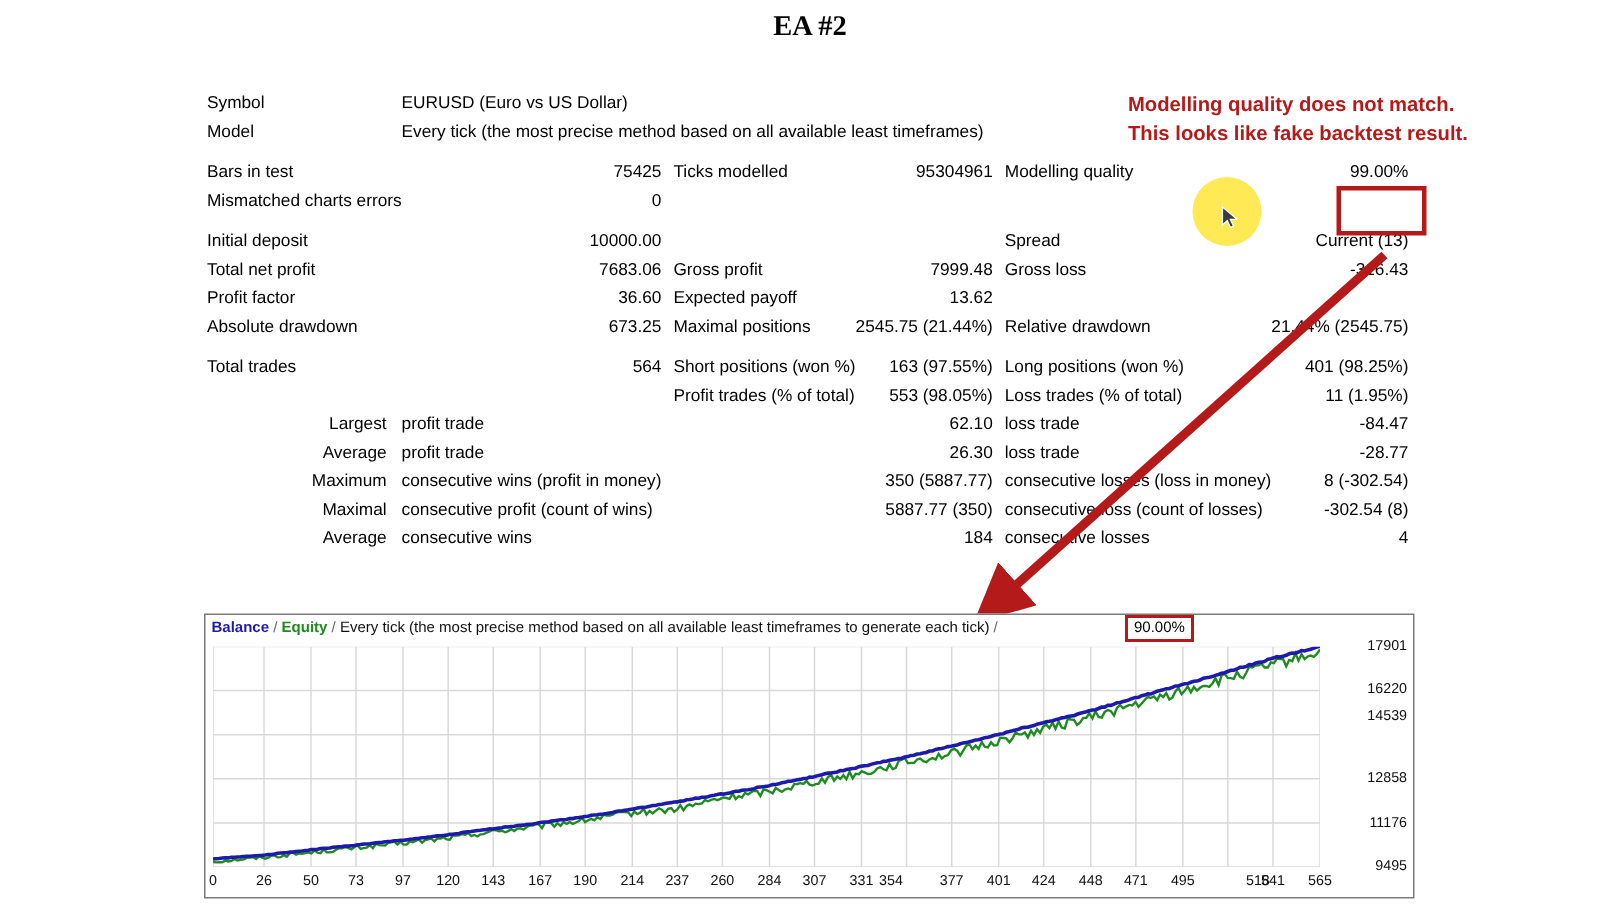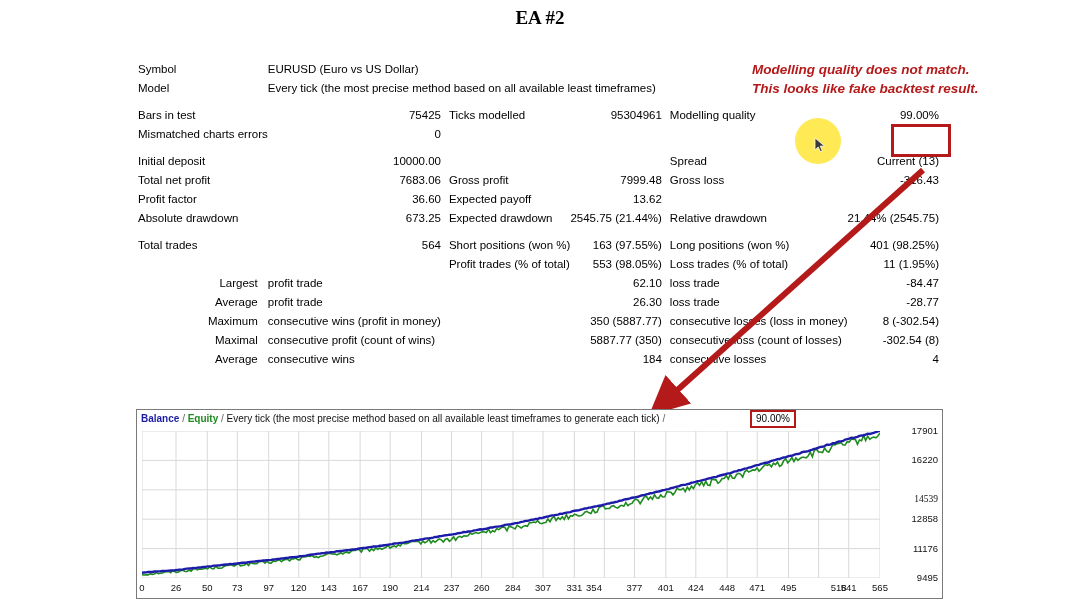--- a/index.html
+++ b/index.html
@@ -60,21 +60,20 @@
   
   .annot {
     position: absolute;
     left: 752px;
     top: 60px;
     width: 300px;
     color: #b51a1a;
     font-weight: bold;
     font-size: 13.5px;
     line-height: 19px;
-    font-style: italic;
   }
 
   
   .cursor-halo {
     position: absolute;
     left: 795px;
     top: 118px;
     width: 46px;
     height: 46px;
     border-radius: 50%;
@@ -235,21 +234,21 @@
       <td class="c-lab">Profit factor</td>
       <td class="c-val">36.60</td>
       <td class="c-lab2">Expected payoff</td>
       <td class="c-val2">13.62</td>
       <td class="c-lab3"></td>
       <td class="c-val3"></td>
     </tr>
     <tr>
       <td class="c-lab">Absolute drawdown</td>
       <td class="c-val">673.25</td>
-      <td class="c-lab2">Expected drawdown</td>
+      <td class="c-lab2">Maximal positions</td>
       <td class="c-val2">2545.75 (21.44%)</td>
       <td class="c-lab3">Relative drawdown</td>
       <td class="c-val3">21.44% (2545.75)</td>
     </tr>
     <tr class="spacer">
           <td colspan="6"></td>
         </tr>
     <tr>
       <td class="c-lab">Total trades</td>
       <td class="c-val">564</td>
@@ -384,21 +383,21 @@
           <line x1="740.0" y1="0" x2="740.0" y2="148"></line>
         </g>
       <polyline id="equity-line" fill="none" stroke="#1f8b1f" stroke-width="1.6" points="0.0,144.6 2.1,144.9 4.1,144.7 6.2,144.8 8.2,143.7 10.3,144.3 12.3,143.9 14.4,142.6 16.4,143.7 18.5,143.2 20.6,142.9 22.6,141.9 24.7,141.6 26.7,141.3 28.8,142.6 30.8,140.7 32.9,141.7 34.9,142.4 37.0,141.8 39.1,140.3 41.1,140.2 43.2,141.5 45.2,141.4 47.3,140.0 49.3,141.1 51.4,138.7 53.4,138.3 55.5,139.7 57.6,138.9 59.6,139.1 61.7,138.7 63.7,138.2 65.8,138.8 67.8,136.9 69.9,138.4 71.9,138.8 74.0,136.1 76.1,138.2 78.1,138.1 80.2,137.9 82.2,136.4 84.3,135.4 86.3,135.4 88.4,134.6 90.4,135.2 92.5,136.1 94.6,134.6 96.6,133.5 98.7,135.8 100.7,135.3 102.8,135.0 104.8,133.3 106.9,135.4 108.9,132.4 111.0,133.3 113.1,133.5 115.1,133.6 117.2,131.6 119.2,131.4 121.3,131.0 123.3,133.0 125.4,131.0 127.4,132.9 129.5,133.0 131.6,130.8 133.6,131.3 135.7,130.3 137.7,129.6 139.8,131.6 141.8,130.0 143.9,129.4 145.9,129.0 148.0,130.8 150.1,128.7 152.1,128.9 154.2,128.0 156.2,129.5 158.3,129.7 160.3,126.9 162.4,126.9 164.4,126.7 166.5,125.9 168.6,126.3 170.6,125.2 172.7,127.3 174.7,126.5 176.8,127.5 178.8,126.1 180.9,125.9 182.9,125.0 185.0,124.2 187.1,123.0 189.1,123.3 191.2,124.0 193.2,123.7 195.3,124.7 197.3,123.9 199.4,122.6 201.4,123.8 203.5,122.2 205.6,122.0 207.6,122.9 209.7,121.1 211.7,120.2 213.8,120.2 215.8,119.1 217.9,119.5 219.9,121.9 222.0,118.2 224.1,118.2 226.1,118.6 228.2,121.0 230.2,118.6 232.3,120.4 234.3,117.9 236.4,119.1 238.4,117.8 240.5,119.1 242.6,118.1 244.6,117.1 246.7,114.9 248.7,117.9 250.8,116.6 252.8,115.7 254.9,116.7 256.9,114.6 259.0,115.8 261.1,112.8 263.1,113.4 265.2,113.5 267.2,112.9 269.3,111.4 271.3,111.2 273.4,110.9 275.4,111.1 277.5,111.3 279.6,113.8 281.6,110.8 283.7,112.5 285.7,111.4 287.8,108.9 289.8,112.8 291.9,110.3 293.9,112.0 296.0,110.2 298.1,108.6 300.1,109.6 302.2,111.7 304.2,108.9 306.3,108.4 308.3,111.0 310.4,109.3 312.4,106.5 314.5,110.0 316.6,107.0 318.6,106.0 320.7,107.1 322.7,105.5 324.8,105.8 326.8,105.4 328.9,103.0 330.9,103.9 333.0,102.9 335.1,102.3 337.1,103.1 339.2,102.3 341.2,101.3 343.3,101.7 345.3,102.3 347.4,98.7 349.4,102.4 351.5,100.4 353.6,101.4 355.6,98.3 357.7,99.3 359.7,97.8 361.8,96.8 363.8,97.0 365.9,100.4 367.9,96.0 370.0,96.4 372.1,97.5 374.1,98.6 376.2,95.0 378.2,96.3 380.3,97.6 382.3,96.0 384.4,95.3 386.4,96.0 388.5,92.4 390.6,92.3 392.6,91.7 394.7,92.2 396.7,90.3 398.8,92.7 400.8,93.3 402.9,92.4 404.9,92.1 407.0,88.6 409.1,91.4 411.1,87.6 413.2,86.1 415.2,90.1 417.3,87.3 419.3,88.9 421.4,86.4 423.4,89.1 425.5,84.2 427.6,88.5 429.6,85.4 431.7,85.7 433.7,83.7 435.8,84.6 437.8,85.6 439.9,85.4 441.9,84.3 444.0,81.8 446.1,80.9 448.1,82.4 450.2,83.1 452.2,78.8 454.3,82.3 456.3,81.6 458.4,76.8 460.4,76.0 462.5,75.0 464.6,78.4 466.6,78.1 468.7,78.0 470.7,75.8 472.8,75.2 474.8,76.9 476.9,77.6 478.9,75.8 481.0,74.9 483.1,75.8 485.1,72.0 487.2,75.2 489.2,73.6 491.3,72.9 493.3,69.8 495.4,68.6 497.4,69.9 499.5,73.2 501.6,69.7 503.6,66.5 505.7,65.7 507.7,69.0 509.8,66.5 511.8,68.7 513.9,64.1 515.9,67.3 518.0,67.7 520.1,64.3 522.1,66.4 524.2,66.2 526.2,61.2 528.3,61.4 530.3,61.7 532.4,64.3 534.4,61.8 536.5,57.7 538.6,59.0 540.6,59.0 542.7,57.7 544.7,61.0 546.8,56.5 548.8,59.4 550.9,55.5 552.9,58.0 555.0,53.8 557.1,52.3 559.1,54.8 561.2,51.0 563.2,55.1 565.3,50.4 567.3,54.4 569.4,55.0 571.4,48.4 573.5,49.0 575.6,49.2 577.6,52.7 579.7,50.9 581.7,47.9 583.8,47.8 585.8,44.9 587.9,48.3 589.9,43.5 592.0,47.3 594.1,47.7 596.1,43.9 598.2,42.6 600.2,43.4 602.3,46.3 604.3,41.1 606.4,39.3 608.4,41.4 610.5,40.2 612.6,39.2 614.6,39.6 616.7,37.2 618.7,40.5 620.8,38.3 622.8,35.9 624.9,33.7 626.9,34.6 629.0,33.5 631.1,36.0 633.1,32.3 635.2,33.9 637.2,31.2 639.3,35.6 641.3,34.4 643.4,30.0 645.4,27.9 647.5,32.0 649.6,29.6 651.6,26.8 653.7,30.7 655.7,27.1 657.8,29.6 659.8,27.7 661.9,26.5 663.9,26.4 666.0,27.1 668.1,24.9 670.1,21.3 672.2,25.9 674.2,19.4 676.3,18.3 678.3,21.1 680.4,21.2 682.4,21.7 684.5,17.0 686.6,20.3 688.6,21.3 690.7,17.6 692.7,13.6 694.8,14.1 696.8,12.8 698.9,12.6 700.9,11.6 703.0,14.1 705.1,14.1 707.1,10.7 709.2,11.2 711.2,8.1 713.3,8.4 715.3,8.4 717.4,13.3 719.4,9.0 721.5,9.8 723.6,4.5 725.6,9.5 727.7,5.2 729.7,8.4 731.8,6.7 733.8,6.1 735.9,6.9 737.9,5.0 740.0,2.0"></polyline>
       <polyline id="balance-line" fill="none" stroke="#1c1ca8" stroke-width="2.4" points="0.0,142.7 2.1,142.4 4.1,142.3 6.2,142.0 8.2,141.9 10.3,141.9 12.3,141.5 14.4,141.4 16.4,141.3 18.5,141.2 20.6,140.9 22.6,140.8 24.7,140.8 26.7,140.6 28.8,140.4 30.8,140.3 32.9,140.2 34.9,140.0 37.0,139.6 39.1,139.6 41.1,139.3 43.2,138.8 45.2,138.6 47.3,138.5 49.3,138.4 51.4,137.9 53.4,138.0 55.5,137.6 57.6,137.4 59.6,137.2 61.7,136.9 63.7,136.8 65.8,136.3 67.8,136.3 69.9,136.1 71.9,135.6 74.0,135.5 76.1,135.4 78.1,135.3 80.2,134.8 82.2,134.6 84.3,134.4 86.3,134.3 88.4,133.9 90.4,134.0 92.5,133.7 94.6,133.6 96.6,133.0 98.7,132.9 100.7,132.6 102.8,132.6 104.8,132.4 106.9,132.1 108.9,131.8 111.0,131.5 113.1,131.4 115.1,131.1 117.2,130.9 119.2,130.7 121.3,130.4 123.3,130.4 125.4,130.0 127.4,130.0 129.5,129.8 131.6,129.4 133.6,129.2 135.7,128.9 137.7,128.7 139.8,128.4 141.8,128.4 143.9,127.9 145.9,127.7 148.0,127.4 150.1,127.1 152.1,127.0 154.2,126.8 156.2,126.6 158.3,126.1 160.3,126.0 162.4,125.7 164.4,125.5 166.5,124.9 168.6,124.6 170.6,124.4 172.7,124.2 174.7,123.8 176.8,123.5 178.8,123.3 180.9,123.0 182.9,122.9 185.0,122.4 187.1,122.5 189.1,122.1 191.2,121.9 193.2,121.7 195.3,121.0 197.3,121.1 199.4,120.8 201.4,120.6 203.5,120.2 205.6,120.0 207.6,119.9 209.7,119.5 211.7,119.3 213.8,119.1 215.8,118.8 217.9,118.3 219.9,118.0 222.0,117.8 224.1,117.8 226.1,117.2 228.2,116.9 230.2,116.6 232.3,116.3 234.3,116.3 236.4,116.1 238.4,115.4 240.5,115.5 242.6,115.0 244.6,114.8 246.7,114.5 248.7,114.1 250.8,113.9 252.8,113.3 254.9,113.1 256.9,112.9 259.0,112.6 261.1,112.4 263.1,112.1 265.2,111.7 267.2,111.4 269.3,110.8 271.3,110.4 273.4,110.2 275.4,109.9 277.5,109.6 279.6,109.2 281.6,109.0 283.7,108.4 285.7,108.1 287.8,108.0 289.8,107.7 291.9,107.3 293.9,106.7 296.0,106.7 298.1,106.0 300.1,105.9 302.2,105.4 304.2,105.0 306.3,104.8 308.3,104.4 310.4,104.3 312.4,103.8 314.5,103.7 316.6,102.9 318.6,102.7 320.7,102.3 322.7,101.7 324.8,101.8 326.8,101.2 328.9,101.2 330.9,100.8 333.0,100.1 335.1,99.8 337.1,99.4 339.2,98.9 341.2,99.1 343.3,98.7 345.3,98.4 347.4,97.7 349.4,97.2 351.5,97.1 353.6,96.5 355.6,96.3 357.7,96.1 359.7,95.8 361.8,95.4 363.8,94.5 365.9,94.3 367.9,94.1 370.0,93.9 372.1,93.4 374.1,92.7 376.2,92.6 378.2,92.2 380.3,91.5 382.3,91.2 384.4,90.5 386.4,90.5 388.5,89.9 390.6,89.4 392.6,89.2 394.7,88.6 396.7,88.6 398.8,87.6 400.8,87.7 402.9,87.1 404.9,86.5 407.0,86.1 409.1,85.4 411.1,85.0 413.2,84.9 415.2,84.5 417.3,84.2 419.3,83.3 421.4,83.4 423.4,82.6 425.5,82.2 427.6,81.9 429.6,81.7 431.7,80.7 433.7,80.3 435.8,80.1 437.8,79.9 439.9,79.1 441.9,78.6 444.0,78.0 446.1,77.9 448.1,77.1 450.2,77.0 452.2,76.4 454.3,76.0 456.3,75.7 458.4,75.2 460.4,75.0 462.5,74.1 464.6,73.9 466.6,73.1 468.7,73.0 470.7,72.2 472.8,72.0 474.8,71.5 476.9,71.1 478.9,70.2 481.0,70.1 483.1,69.1 485.1,68.7 487.2,68.5 489.2,67.9 491.3,67.2 493.3,67.0 495.4,66.5 497.4,66.2 499.5,65.3 501.6,64.7 503.6,64.5 505.7,63.9 507.7,63.4 509.8,62.7 511.8,62.6 513.9,61.9 515.9,61.2 518.0,60.9 520.1,60.4 522.1,59.6 524.2,59.3 526.2,58.7 528.3,58.5 530.3,57.5 532.4,57.1 534.4,56.6 536.5,56.0 538.6,55.5 540.6,54.6 542.7,54.3 544.7,54.2 546.8,53.5 548.8,53.1 550.9,52.1 552.9,51.7 555.0,51.2 557.1,50.5 559.1,50.2 561.2,49.8 563.2,49.2 565.3,48.7 567.3,47.9 569.4,47.6 571.4,47.0 573.5,46.6 575.6,46.4 577.6,45.5 579.7,44.8 581.7,44.3 583.8,43.8 585.8,43.1 587.9,42.6 589.9,42.4 592.0,41.6 594.1,40.7 596.1,40.7 598.2,39.4 600.2,39.5 602.3,38.7 604.3,37.8 606.4,37.6 608.4,36.9 610.5,36.5 612.6,35.7 614.6,34.8 616.7,34.3 618.7,34.1 620.8,33.0 622.8,32.6 624.9,31.8 626.9,31.9 629.0,31.0 631.1,30.0 633.1,29.6 635.2,29.1 637.2,28.3 639.3,28.2 641.3,27.4 643.4,26.5 645.4,26.5 647.5,25.6 649.6,25.0 651.6,24.9 653.7,24.0 655.7,23.3 657.8,23.2 659.8,22.5 661.9,21.3 663.9,20.9 666.0,20.6 668.1,20.2 670.1,19.4 672.2,18.8 674.2,18.0 676.3,17.6 678.3,16.8 680.4,16.0 682.4,15.9 684.5,15.1 686.6,13.9 688.6,13.9 690.7,13.4 692.7,12.2 694.8,12.3 696.8,11.2 698.9,10.6 700.9,10.5 703.0,10.0 705.1,8.6 707.1,8.2 709.2,7.6 711.2,6.8 713.3,7.1 715.3,6.5 717.4,5.9 719.4,4.9 721.5,4.4 723.6,4.5 725.6,3.7 727.7,2.7 729.7,3.0 731.8,2.3 733.8,1.9 735.9,1.0 737.9,0.4 740.0,-0.2"></polyline>
     </svg>
   </div>
 
   <div class="y-axis">
       <div style="top: -6px;">17901</div>
       <div style="top: 23.3965px;">16220</div>
-      <div style="top: 63px; font-family: Liberation Serif, serif;">14539</div>
+      <div style="top: 41px;">14539</div>
       <div style="top: 82.1895px;">12858</div>
       <div style="top: 111.603px;">11176</div>
       <div style="top: 141px;">9495</div>
     </div>
   <div class="x-axis">
       <span style="left: 0px;">0</span>
       <span style="left: 33.9611px;">26</span>
       <span style="left: 65.3097px;">50</span>
       <span style="left: 95.3522px;">73</span>
       <span style="left: 126.701px;">97</span>

